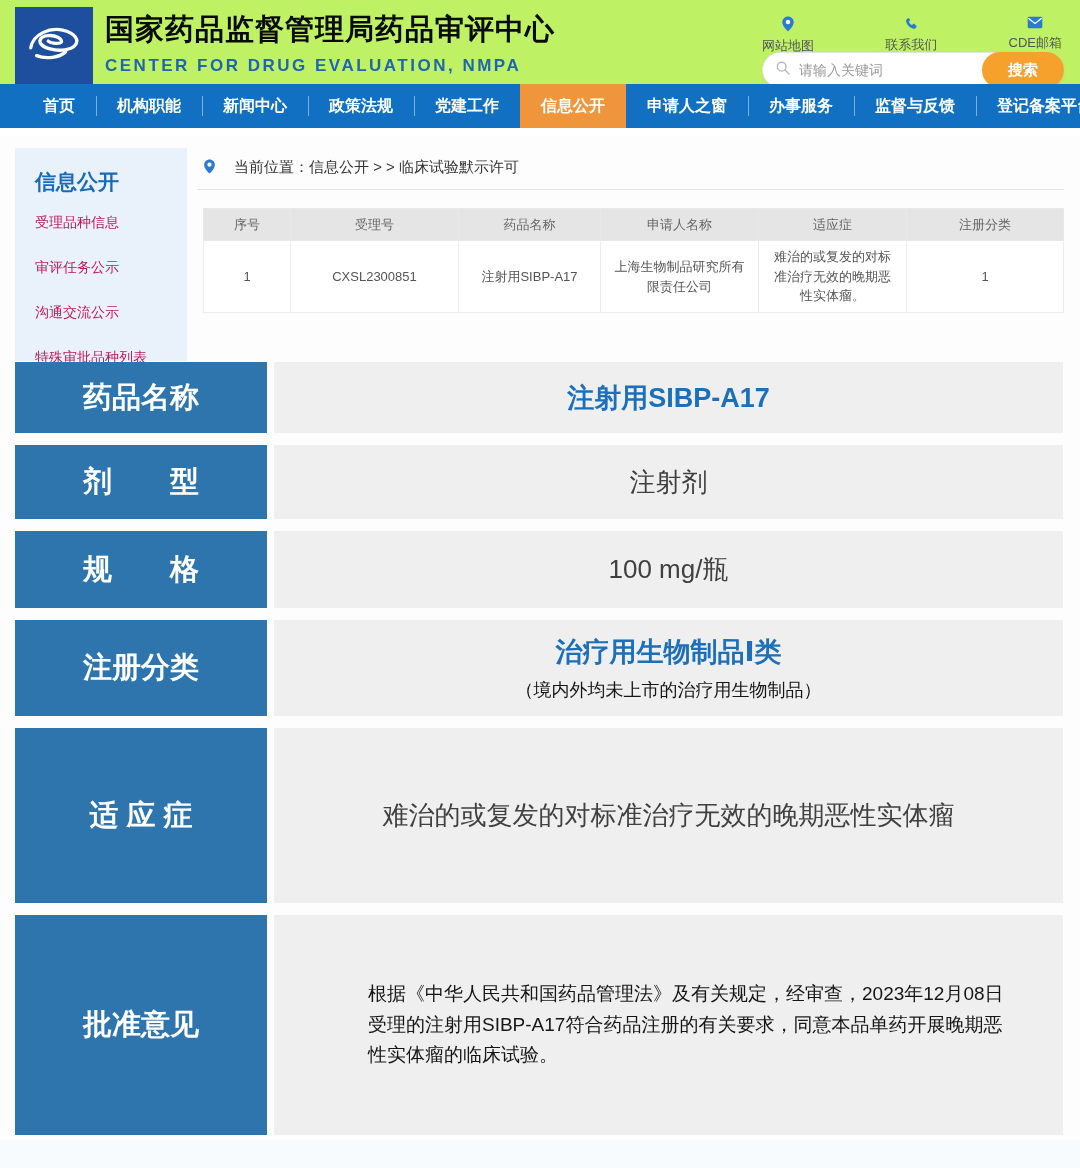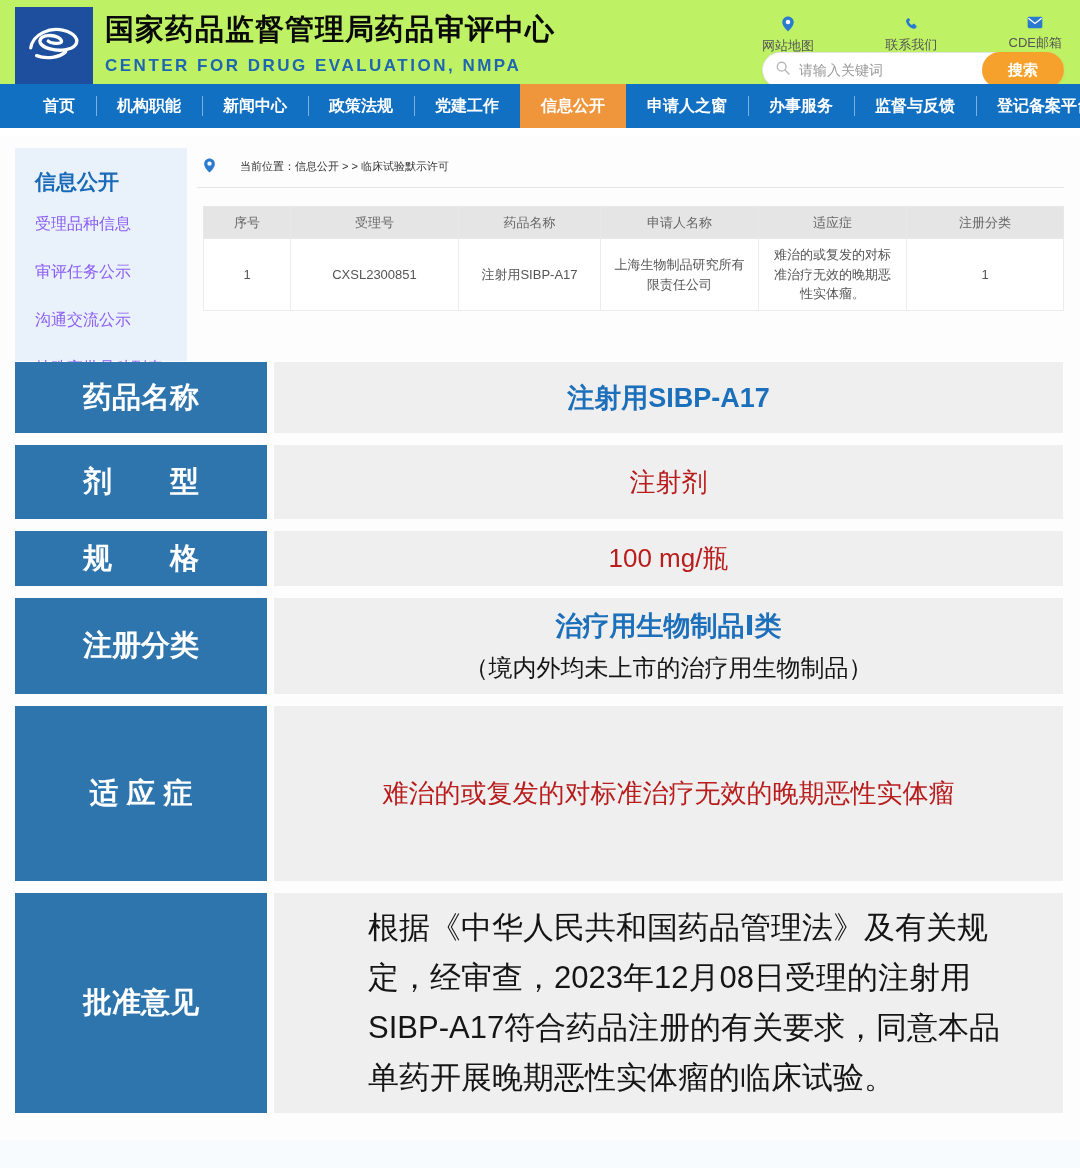--- a/index.html
+++ b/index.html
@@ -28,44 +28,44 @@
   .nav-item:not(:first-child)::before { content:""; position:absolute; left:0; top:12px; width:1px; height:20px; background:rgba(255,255,255,0.45); }
   .nav-item.active { background:#ef963d; }
   .nav-item.active::before, .nav-item.active + .nav-item::before { display:none; }
 
   
   .content-bg { position:absolute; left:0; top:136px; width:1080px; height:1032px; background:#fdfdfe; }
   .bottom-strip { position:absolute; left:0; top:1140px; width:1080px; height:28px; background:#f8fbfe; }
 
   .sidebar { position:absolute; left:15px; top:148px; width:172px; height:213px; background:#e9f2fb; padding:20px 0 0 20px; }
   .sidebar-title { font-size:21px; font-weight:bold; color:#1a6ab8; margin-bottom:18px; }
-  .sidebar-item { font-size:16px; color:#8b5cf6; margin-bottom:27px; cursor:pointer; }
+  .sidebar-item { font-size:14px; color:#be185d; margin-bottom:27px; cursor:pointer; }
 
   .main { position:absolute; left:197px; top:148px; width:867px; }
-  .breadcrumb { display:flex; align-items:center; gap:24px; padding:10px 0 12px 6px; font-size:11px; color:#333; border-bottom:1px solid #e5e5e5; }
+  .breadcrumb { display:flex; align-items:center; gap:18px; padding:10px 0 12px 6px; font-size:15px; color:#333; border-bottom:1px solid #e5e5e5; }
   .query-row { display:flex; align-items:center; margin-top:22px; padding-left:22px; }
   .query-label { font-size:14px; color:#333; margin-right:14px; }
   .query-input { width:608px; height:32px; border:1px solid #ddd; border-radius:3px; background:#fff; font-size:14px; color:#333; padding:0 10px; outline:none; font-family:inherit; }
   .query-btn { margin-left:38px; width:56px; height:30px; border:none; border-radius:3px; background:#2b9bf3; color:#fff; font-size:14px; cursor:pointer; font-family:inherit; }
 
   .results-table { margin-top:18px; margin-left:6px; width:860px; border-collapse:collapse; table-layout:fixed; }
   .results-table th { background:#e5e5e5; border:1px solid #e8e8e8; font-size:13px; font-weight:normal; color:#666; height:32px; text-align:center; }
   .results-table td { background:#fff; border:1px solid #ececec; font-size:13px; color:#555; height:72px; text-align:center; padding:6px 10px; line-height:1.5; }
   .col-seq{width:87px;} .col-acc{width:168px;} .col-drug{width:142px;} .col-app{width:158px;} .col-ind{width:148px;} .col-cls{width:157px;}
 
   
   .detail { position:absolute; left:15px; top:362px; width:1048px; }
   .d-row { display:flex; margin-bottom:12px; }
   .d-label { width:252px; background:#2e75ad; color:#fff; font-size:29px; font-weight:bold; display:flex; align-items:center; justify-content:center; flex-shrink:0; }
   .d-value { flex:1; margin-left:7px; background:#efefef; display:flex; flex-direction:column; align-items:center; justify-content:center; text-align:center; }
-  .h71{height:71px;} .h74{height:74px;} .h77{height:55px;} .h96{height:96px;} .h175{height:175px;} .h220{height:220px;}
+  .h71{height:71px;} .h74{height:74px;} .h77{height:77px;} .h96{height:96px;} .h175{height:175px;} .h220{height:220px;}
   .v-blue { color:#1c6fba; font-size:27px; font-weight:bold; }
-  .v-plain { color:#b91c1c; font-size:26px; }
-  .v-sub { color:#151515; font-size:24px; margin-top:8px; }
-  .v-para { color:#151515; font-size:31px; line-height:1.62; text-align:left; align-items:flex-start; }
+  .v-plain { color:#404040; font-size:26px; }
+  .v-sub { color:#151515; font-size:18px; margin-top:8px; }
+  .v-para { color:#151515; font-size:19px; line-height:1.62; text-align:left; align-items:flex-start; }
   .d-value.left { align-items:flex-start; padding:0 42px 0 94px; }
 </style>
 </head>
 <body>
 
 <div class="page">
 
   <div class="header">
     <div class="logo-box">
       <span>

